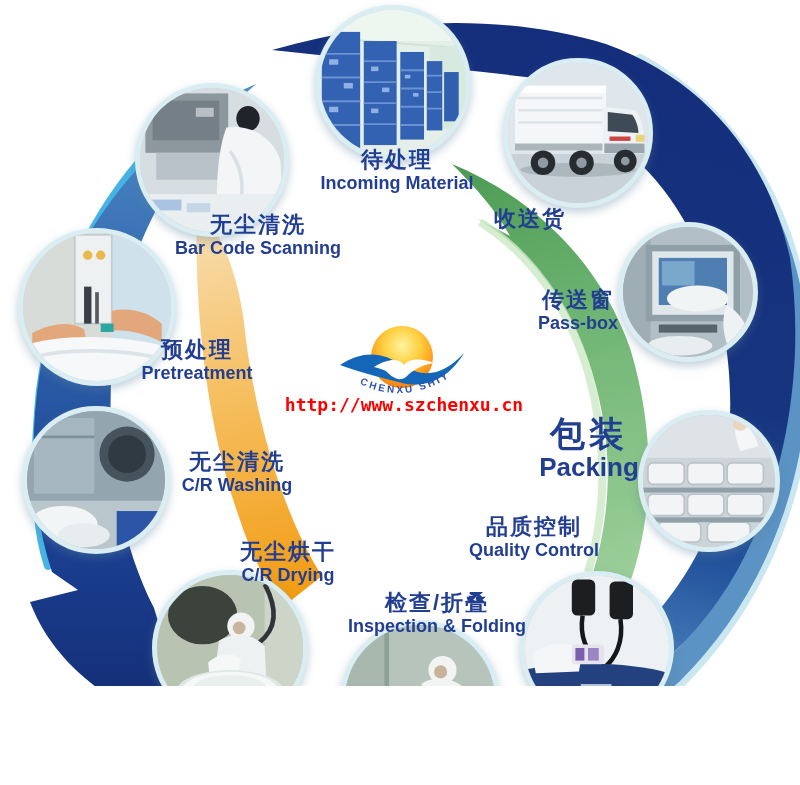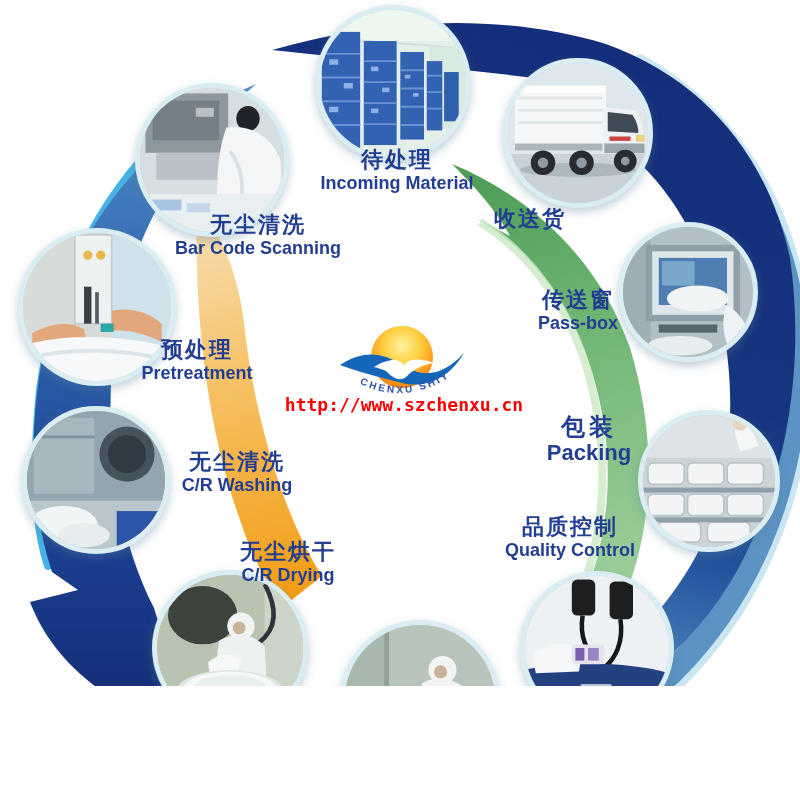--- a/index.html
+++ b/index.html
@@ -7,22 +7,22 @@
          font-family:"Liberation Sans", sans-serif;}
   .arrows{position:absolute;left:0;top:0;width:800px;height:785px;}
   .circ{position:absolute;border-radius:50%;border:5px solid #d9edf2;
         box-shadow:0 4px 10px rgba(90,130,155,.38);overflow:hidden;box-sizing:border-box;
         background:#cfd8dc;}
   .circ svg{display:block;width:100%;height:100%;}
   .lbl{position:absolute;transform:translateX(-50%);text-align:center;color:#223e93;
        font-weight:bold;line-height:1.12;white-space:nowrap;}
   .lbl .zh{display:block;font-size:22px;letter-spacing:2px;}
   .lbl .en{display:block;font-size:18px;}
-  .lbl.big .zh{font-size:24px;letter-spacing:4px;}
-  .lbl.big .en{font-size:22px;}
+  .lbl.big .zh{font-size:35px;letter-spacing:4px;}
+  .lbl.big .en{font-size:26px;}
   .url{position:absolute;left:404px;top:394px;transform:translateX(-50%);
        color:#fe0000;font-family:"DejaVu Sans Mono", monospace;font-weight:bold;
        font-size:18px;white-space:nowrap;}
   .logo{position:absolute;left:338px;top:323px;width:128px;height:82px;}
   
   .c-incoming{left:315px;top:5px;width:156px;height:156px;}
   .c-barcode{left:135px;top:83px;width:154px;height:154px;}
   .c-pretreatment{left:18px;top:228px;width:158px;height:158px;}
   .c-washing{left:22px;top:406px;width:148px;height:148px;}
   .c-drying{left:152px;top:570px;width:156px;height:156px;}
@@ -31,21 +31,21 @@
   .c-packing{left:638px;top:410px;width:142px;height:142px;}
   .c-passbox{left:618px;top:222px;width:140px;height:140px;}
   .c-truck{left:503px;top:58px;width:150px;height:150px;}
   
   .l-incoming{left:397px;top:148px;}
   .l-barcode{left:258px;top:213px;}
   .l-pretreatment{left:197px;top:338px;}
   .l-washing{left:237px;top:450px;}
   .l-drying{left:288px;top:540px;}
   .l-inspection{left:437px;top:591px;}
-  .l-quality{left:534px;top:515px;margin-left:36px;}
+  .l-quality{left:534px;top:515px;}
   .l-packing{left:589px;top:414px;}
   .l-passbox{left:578px;top:288px;}
   .l-collection{left:530px;top:207px;}
 </style>
 </head>
 <body>
 
 <div class="stage">
 
   <svg class="arrows" viewBox="0 0 800 785">
@@ -320,20 +320,24 @@
     <span class="en">Pretreatment</span>
   </div>
   <div class="lbl l-washing">
     <span class="zh">无尘清洗</span>
     <span class="en">C/R Washing</span>
   </div>
   <div class="lbl l-drying">
     <span class="zh">无尘烘干</span>
     <span class="en">C/R Drying</span>
   </div>
+  <div class="lbl l-inspection">
+    <span class="zh">检查/折叠</span>
+    <span class="en">Inspection &amp; Folding</span>
+  </div>
   <div class="lbl l-quality">
     <span class="zh">品质控制</span>
     <span class="en">Quality Control</span>
   </div>
   <div class="lbl big l-packing">
     <span class="zh">包装</span>
     <span class="en">Packing</span>
   </div>
   <div class="lbl l-passbox">
     <span class="zh">传送窗</span>

